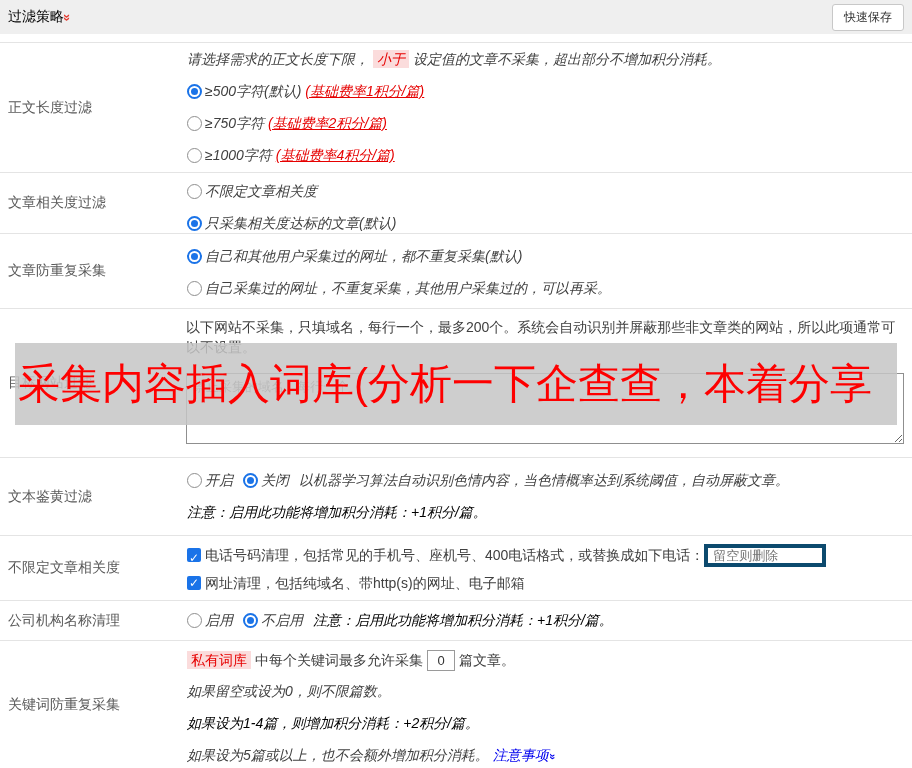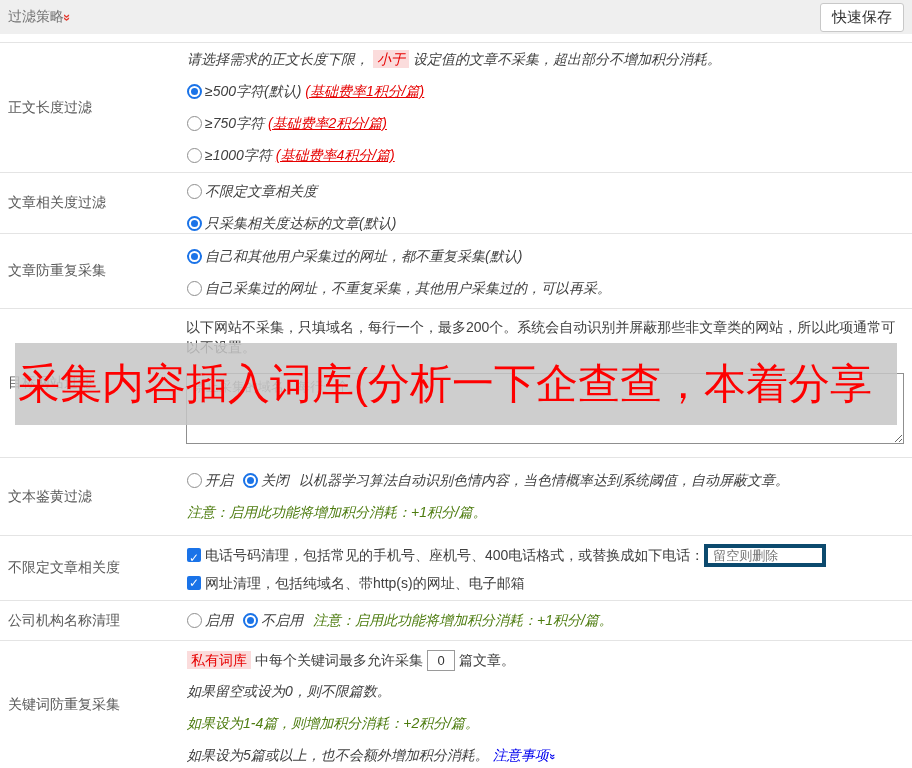--- a/index.html
+++ b/index.html
@@ -3,26 +3,26 @@
 <meta charset="utf-8">
 <style>
   * { box-sizing: border-box; margin: 0; padding: 0; }
   html,body { width: 912px; height: 768px; background: #fff; overflow: hidden;
     font-family: "Liberation Sans", "DejaVu Sans", sans-serif; }
   #app { position: relative; width: 912px; height: 768px; background: #fff; font-size: 14px; color: #404040; }
 
   
   .topbar { height: 34px; background: #efefef; display: flex; align-items: center;
     justify-content: space-between; padding: 0 8px; }
-  .topbar-title { color: #737373; font-size: 14px; display: flex; align-items: center; gap: 0; justify-content: center; }
+  .topbar-title { color: #000000; font-size: 14px; display: flex; align-items: center; gap: 0; justify-content: center; }
   .chev { display: inline-block; transform: rotate(90deg); font-weight: bold; font-size: 13px; line-height: 1; }
   .chev.red::after { content: "»"; color: #e4392e; }
   .chev.blue::after { content: "»"; color: #0000ee; }
   .save-btn { background: #fff; border: 1px solid #c8c8c8; border-radius: 3px; padding: 4px 11px;
-    font-size: 15px; color: #333; cursor: pointer; }
+    font-size: 12px; color: #333; cursor: pointer; }
 
   
   .table { margin-top: 8px; border-top: 1px solid #e4e4e4; }
   .row { display: flex; border-bottom: 1px solid #e4e4e4; }
   .row-label { width: 187px; padding-left: 8px; display: flex; align-items: center;
     color: #595959; font-size: 14px; }
   .row-content { flex: 1; padding-right: 8px; }
   .line { line-height: 20px; margin-bottom: 12px; font-style: italic; }
   p.line:last-child { margin-bottom: 0; }
 
@@ -40,21 +40,21 @@
     border: 1px solid #8f8f8f; background: #fff; vertical-align: -3px; margin-right: 3px; position: relative; }
   .radio.checked { border: 2px solid #1a73e8; }
   .radio.checked::after { content: ""; position: absolute; left: 2px; top: 2px; width: 7px; height: 7px;
     border-radius: 50%; background: #1a73e8; }
   .checkbox { display: inline-block; width: 14px; height: 14px; border-radius: 2px; background: #1a73e8;
     vertical-align: -2px; margin-right: 4px; position: relative; }
   .checkbox::after { content: "✓"; position: absolute; left: 2px; top: -3px; color: #fff;
     font-size: 12px; font-weight: bold; }
   .opt { margin-right: 10px; cursor: pointer; }
 
-  .red-note { color: #4d7c0f; }
+  .red-note { color: #000000; }
   .red-underline { color: #e60000; text-decoration: underline; }
   .pill { background: #fbdcdc; color: #e60000; padding: 1px 4px; margin: 0 4px; }
   .link { color: #0000ee; cursor: pointer; }
 
   .text-input { border: 4px solid #0c4a6e; height: 23px; font-size: 13px; padding: 2px 5px;
     color: #555; width: 122px; font-family: "Liberation Sans", sans-serif; }
   .num-input { border: 1px solid #9a9a9a; height: 21px; width: 28px; text-align: center;
     font-size: 13px; color: #333; margin: 0 4px; font-family: "Liberation Sans", sans-serif; }
   .site-textarea { display: block; margin-top: 16px; width: 718px; height: 71px;
     border: 1px solid #8f8f8f; font-size: 13px; padding: 4px 6px; color: #404040;

